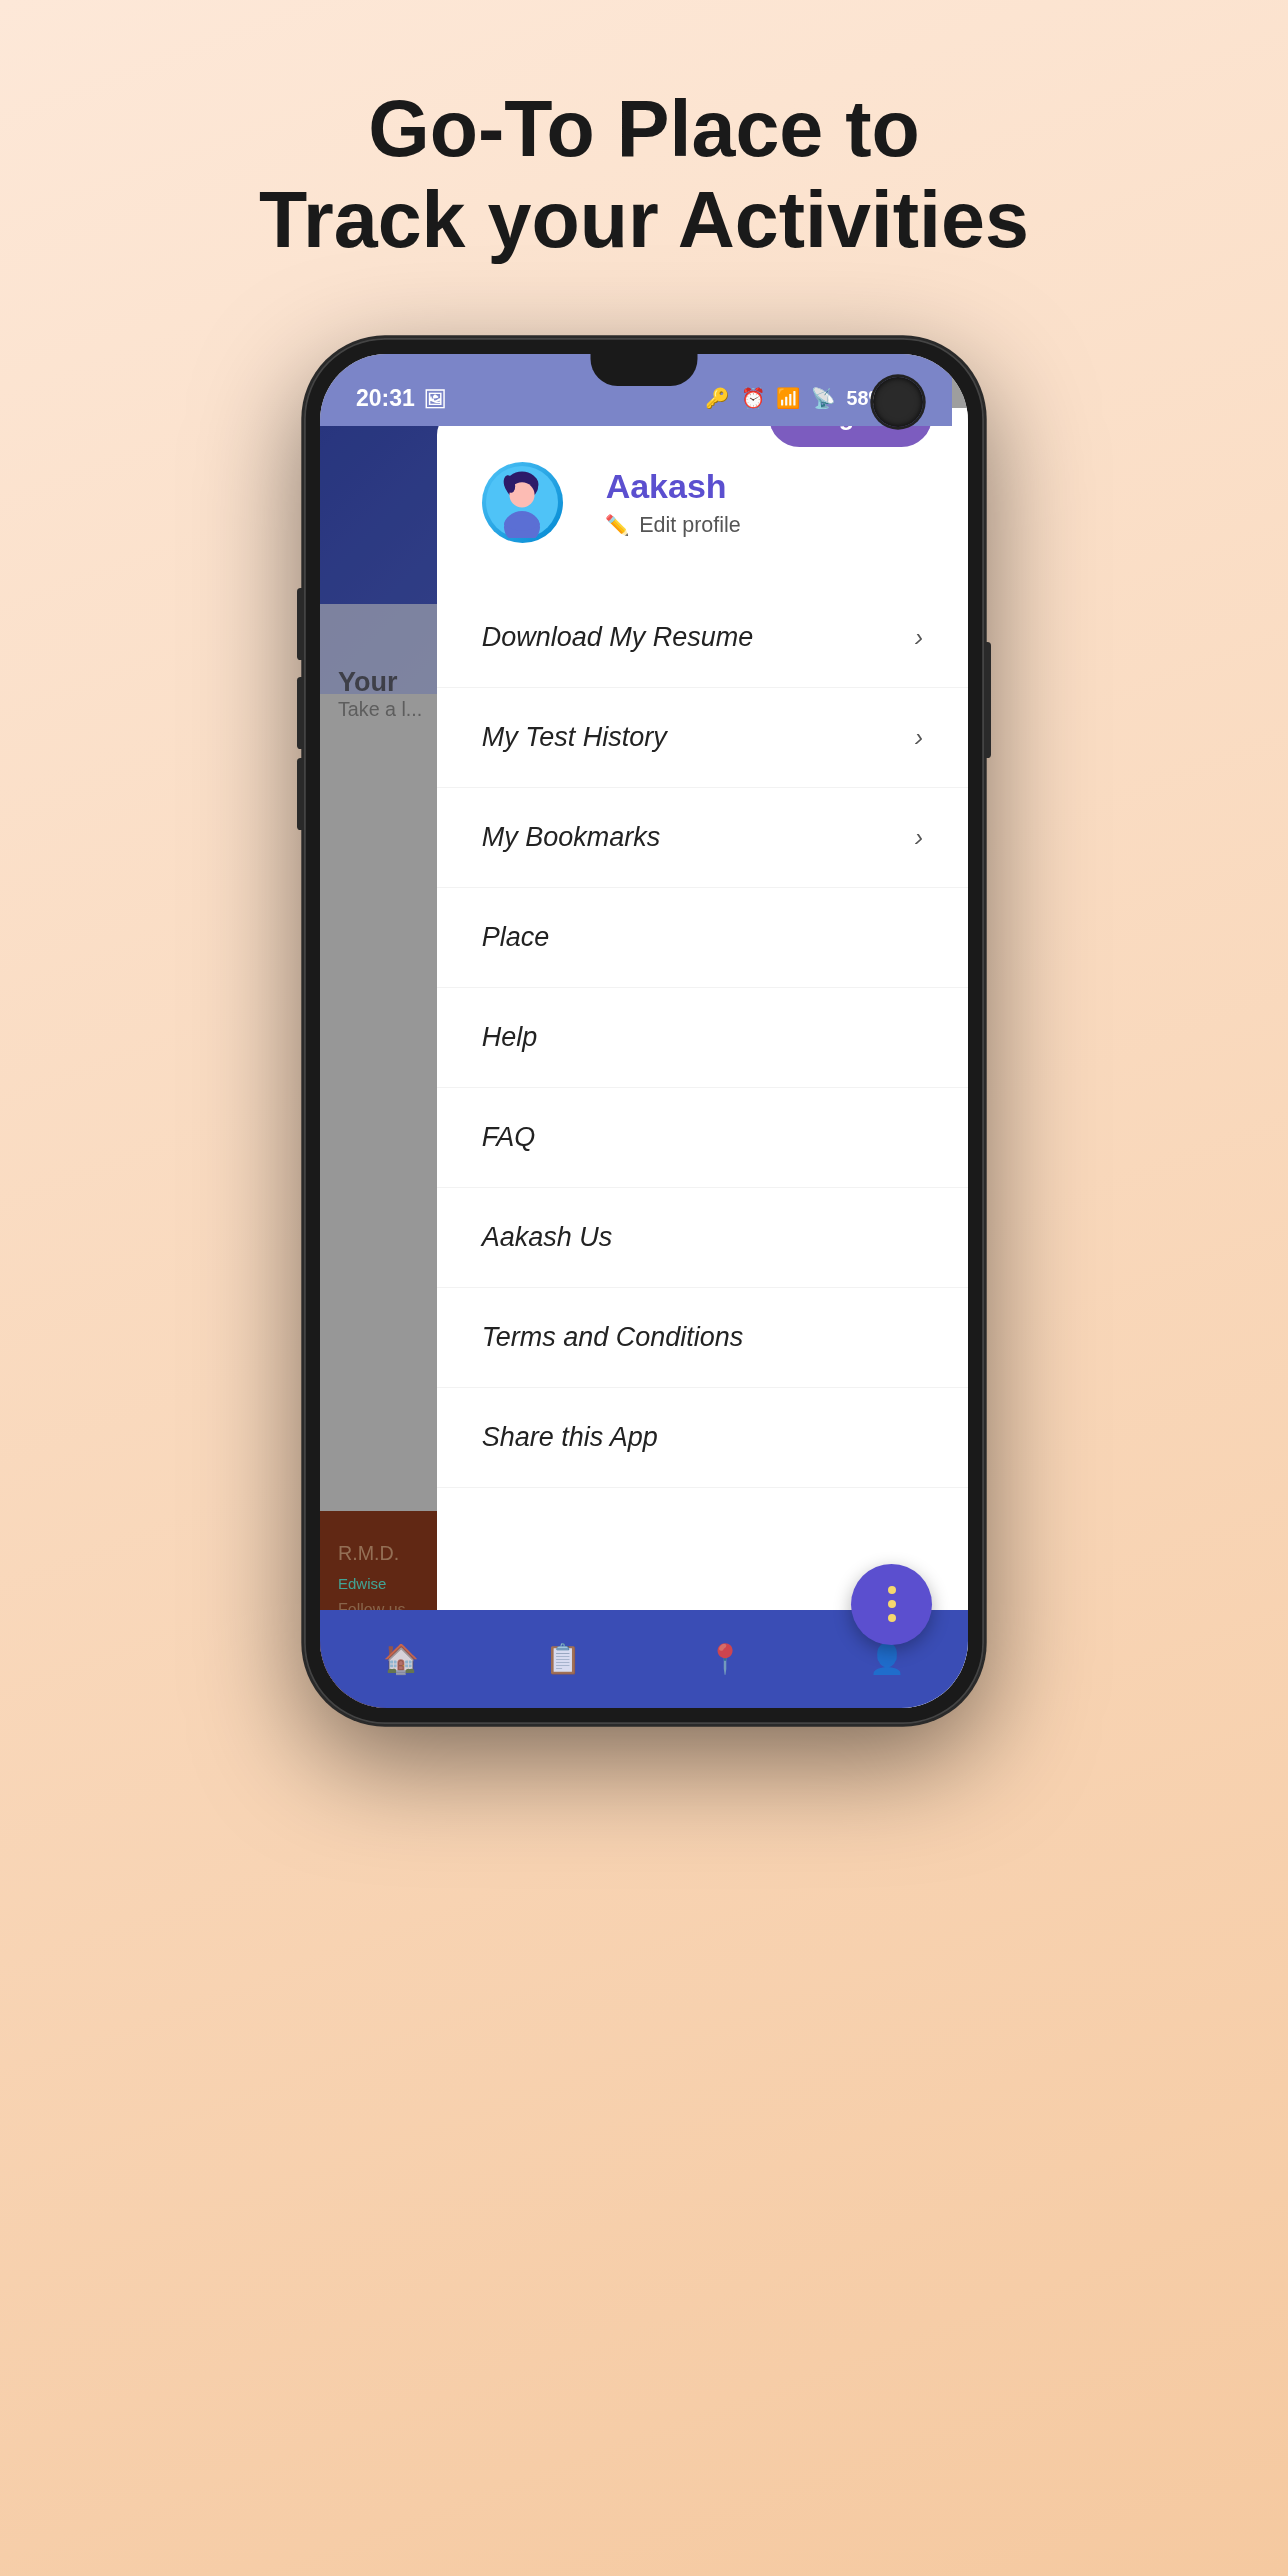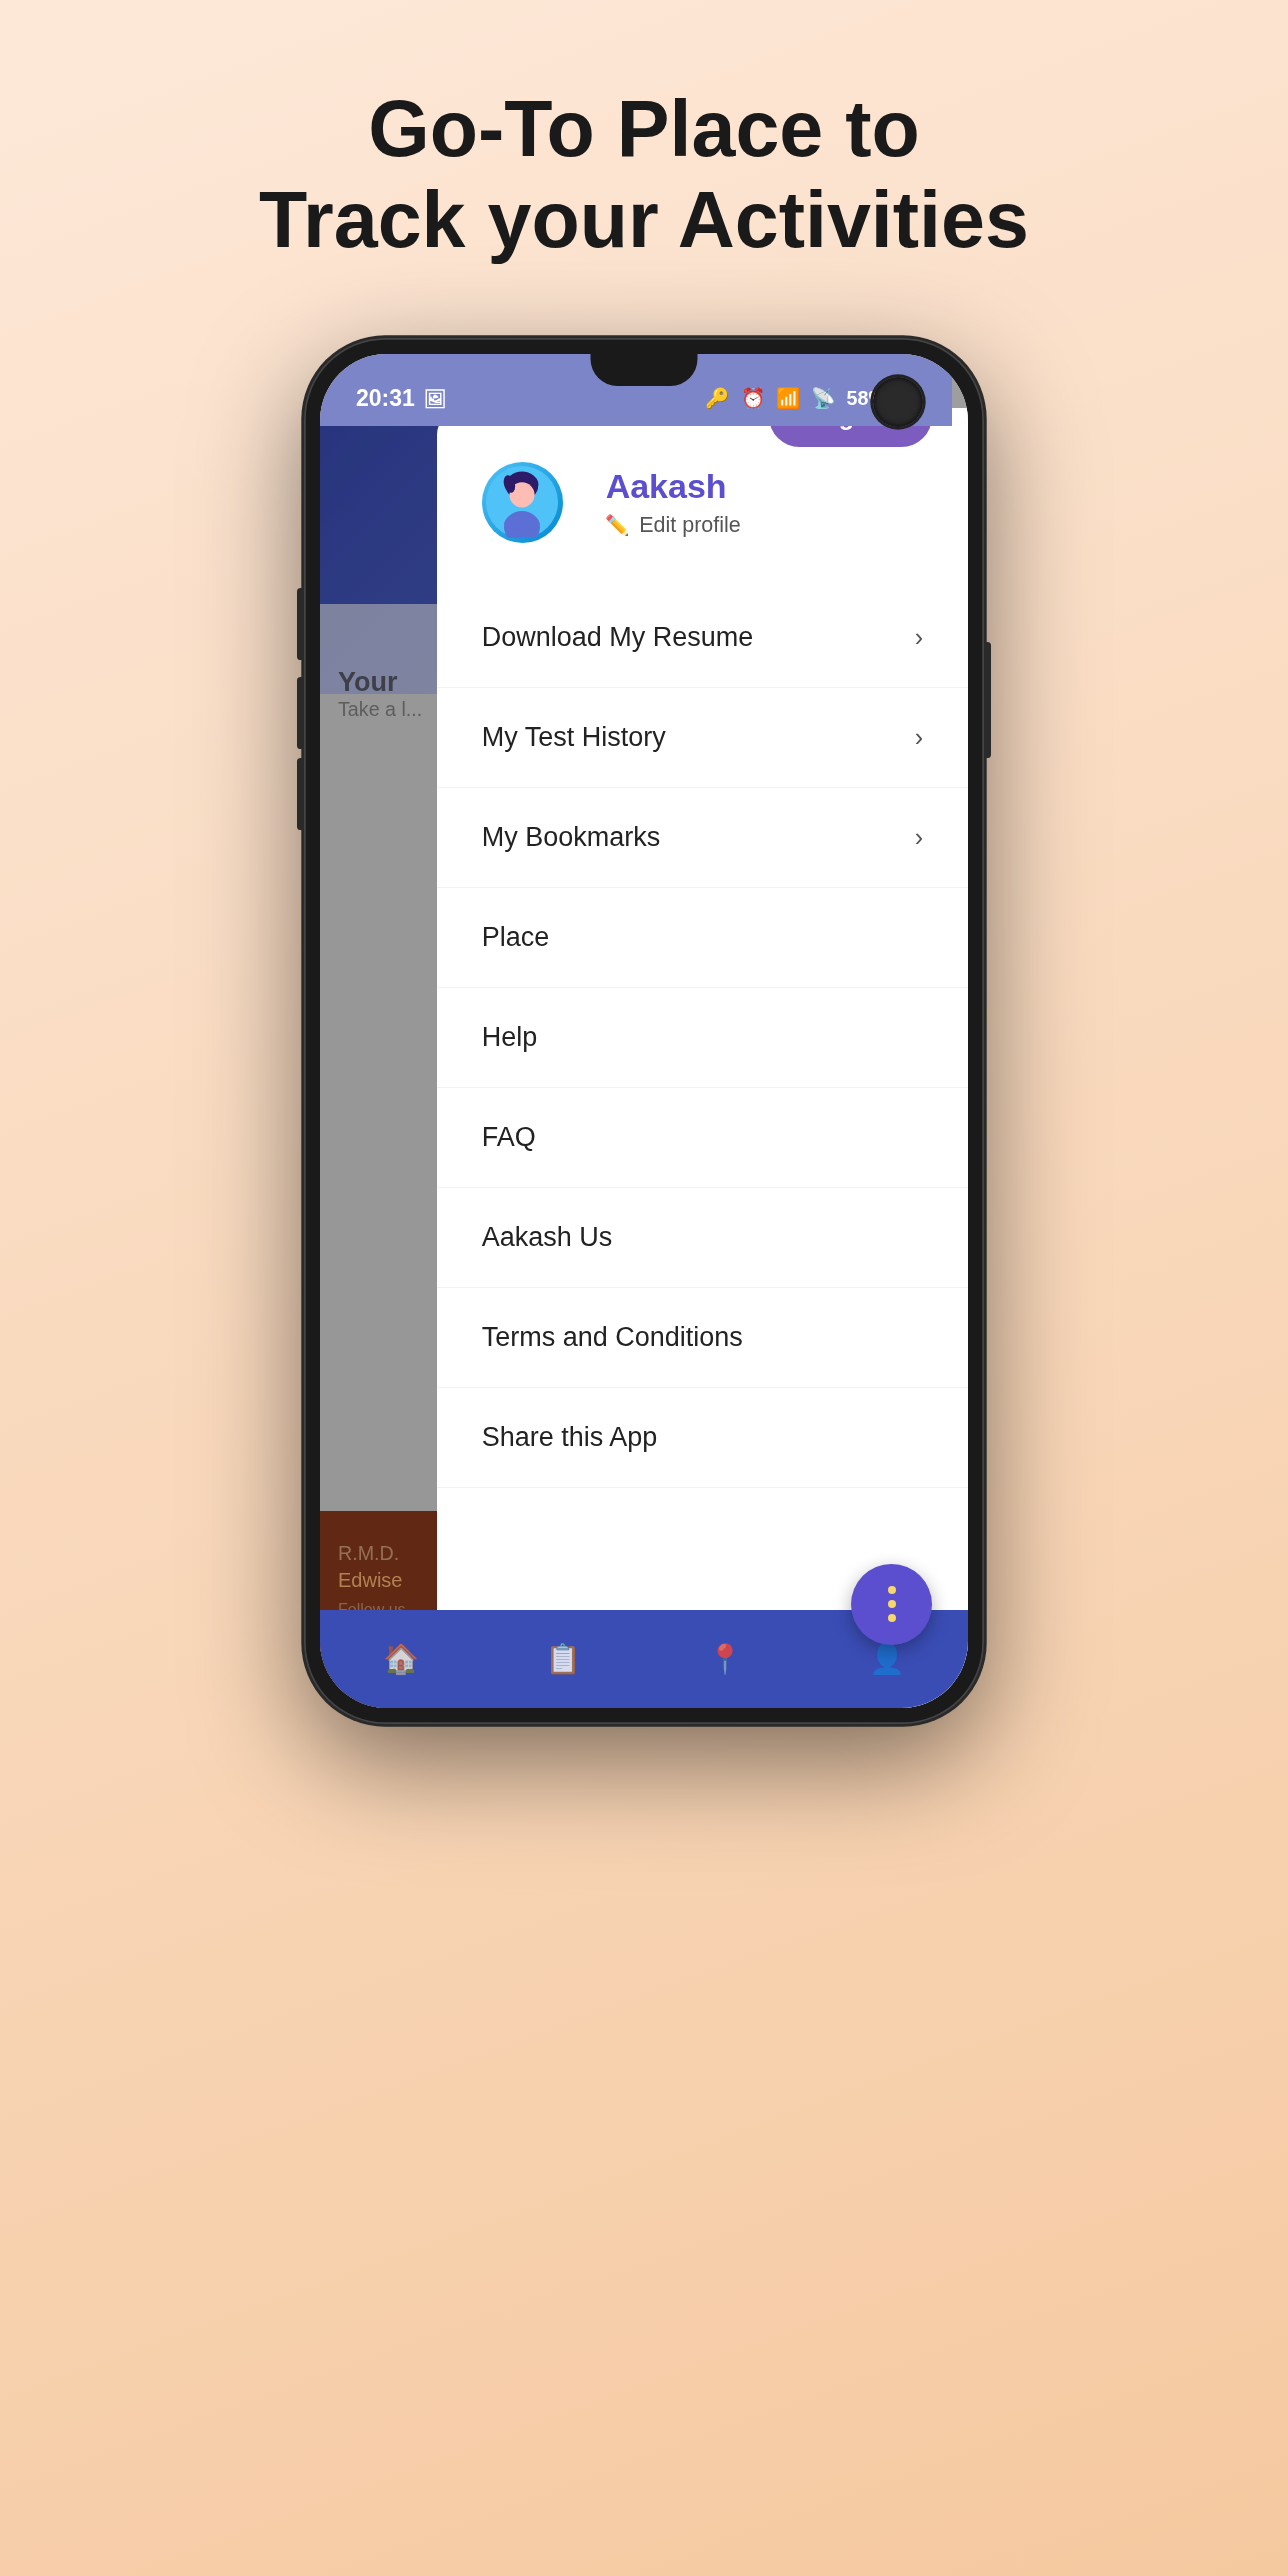--- a/index.html
+++ b/index.html
@@ -290,20 +290,21 @@
       padding: 9px 0;
     }
 
     .menu-item {
       display: flex;
       align-items: center;
       justify-content: space-between;
       padding: 34px 45px;
       cursor: pointer;
       border-bottom: 0.9px solid rgba(0,0,0,0.05);
+      font-style: italic;
     }
 
     .menu-item-label {
       font-size: 27px;
       color: #222;
       font-weight: 400;
     }
 
     .chevron-right {
       font-size: 25px;
@@ -328,22 +329,22 @@
       left: 18px;
       font-size: 19.7px;
       font-weight: 400;
       color: #d4a07a;
     }
 
     .footer-edwise {
       position: absolute;
       bottom: 116px;
       left: 18px;
-      font-size: 20px;
-      color: #fdba74;
+      font-size: 15px;
+      color: #5eead4;
     }
 
     .footer-follow {
       position: absolute;
       bottom: 89px;
       left: 18px;
       font-size: 16px;
       color: #c4906a;
     }
 

